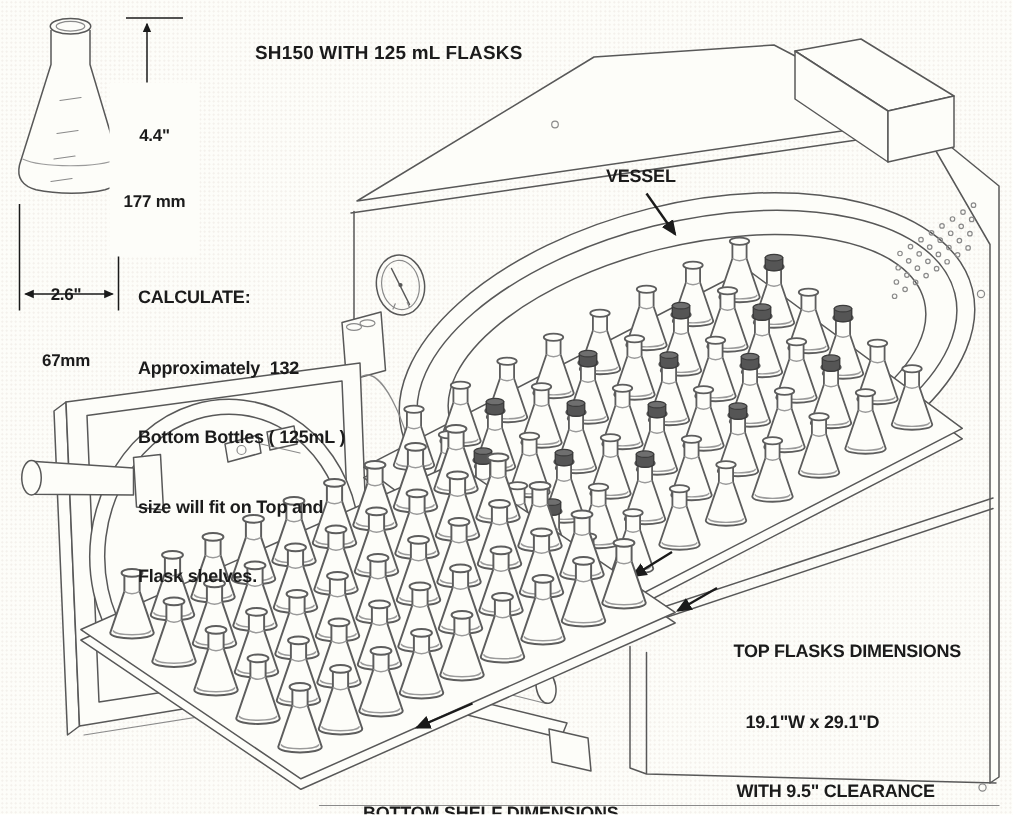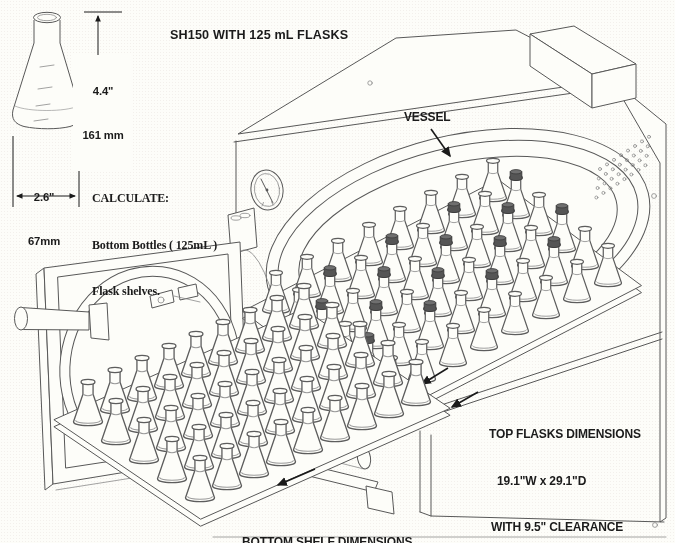--- a/index.html
+++ b/index.html
@@ -18,21 +18,21 @@
   .motion{stroke:#1a1a1a;stroke-width:1.6;fill:none;}
   .flaskBody{fill:#fdfdf9;stroke:#5d5d5d;stroke-width:0.9;stroke-linejoin:round;}
   .flaskRim{fill:#fdfdf9;stroke:#5d5d5d;stroke-width:0.9;}
   .flaskInner{fill:none;stroke:#9a9a9a;stroke-width:0.7;}
   .anno{
     position:absolute;font-weight:bold;font-size:12px;color:#1b1b1b;
     letter-spacing:-0.15px;white-space:pre;line-height:15.5px;
   }
   .title{font-size:12.6px;letter-spacing:0.15px;}
   .dimlbl{font-size:11.3px;text-align:center;width:60px;line-height:14.5px;background:#fdfdf9;}
-  .calc div{white-space:pre;font-family:Liberation Serif, serif;}
+  .calc div{white-space:pre;}
 </style>
 </head>
 <body>
 
 <div class="stage">
 
   <svg class="scene" width="675" height="543" viewBox="0 0 675 543">
     <defs>
       <marker id="ah" viewBox="0 0 10 10" refX="8.5" refY="5" markerWidth="6.5" markerHeight="6.5" orient="auto-start-reverse">
         <path d="M0,0.6 L10,5 L0,9.4 Z" fill="#1a1a1a"></path>
@@ -304,31 +304,33 @@
         <path class="dimln" d="M13,136 L13,207 M79,136 L79,207"></path>
         <path class="dimln" marker-start="url(#ah)" marker-end="url(#ah)" d="M17,196 L75,196"></path>
       </g>
     </g>
   </svg>
 
   <div class="anno title" style="left:170px;top:28px;">SH150 WITH 125 mL FLASKS</div>
 
   <div class="anno dimlbl" style="left:73px;top:55px;">
     <div>4.4"</div>
-    <div>161 mm</div>
+    <div>177 mm</div>
   </div>
 
   <div class="anno dimlbl" style="left:14px;top:161px;background:transparent;">
     <div>2.6"</div>
     <div>67mm</div>
   </div>
 
   <div class="anno calc" style="left:92px;top:160px;">
     <div>CALCULATE:</div>
+    <div>Approximately  132</div>
     <div>Bottom Bottles ( 125mL )</div>
+    <div>size will fit on Top and</div>
     <div>Flask shelves.</div>
   </div>
 
   <div class="anno" style="left:404px;top:110px;">VESSEL</div>
 
   <div class="anno" style="left:489px;top:396px;">
     <div>TOP FLASKS DIMENSIONS</div>
     <div style="margin-left:8px;">19.1"W x 29.1"D</div>
     <div style="margin-left:2px;">WITH 9.5" CLEARANCE</div>
   </div>

